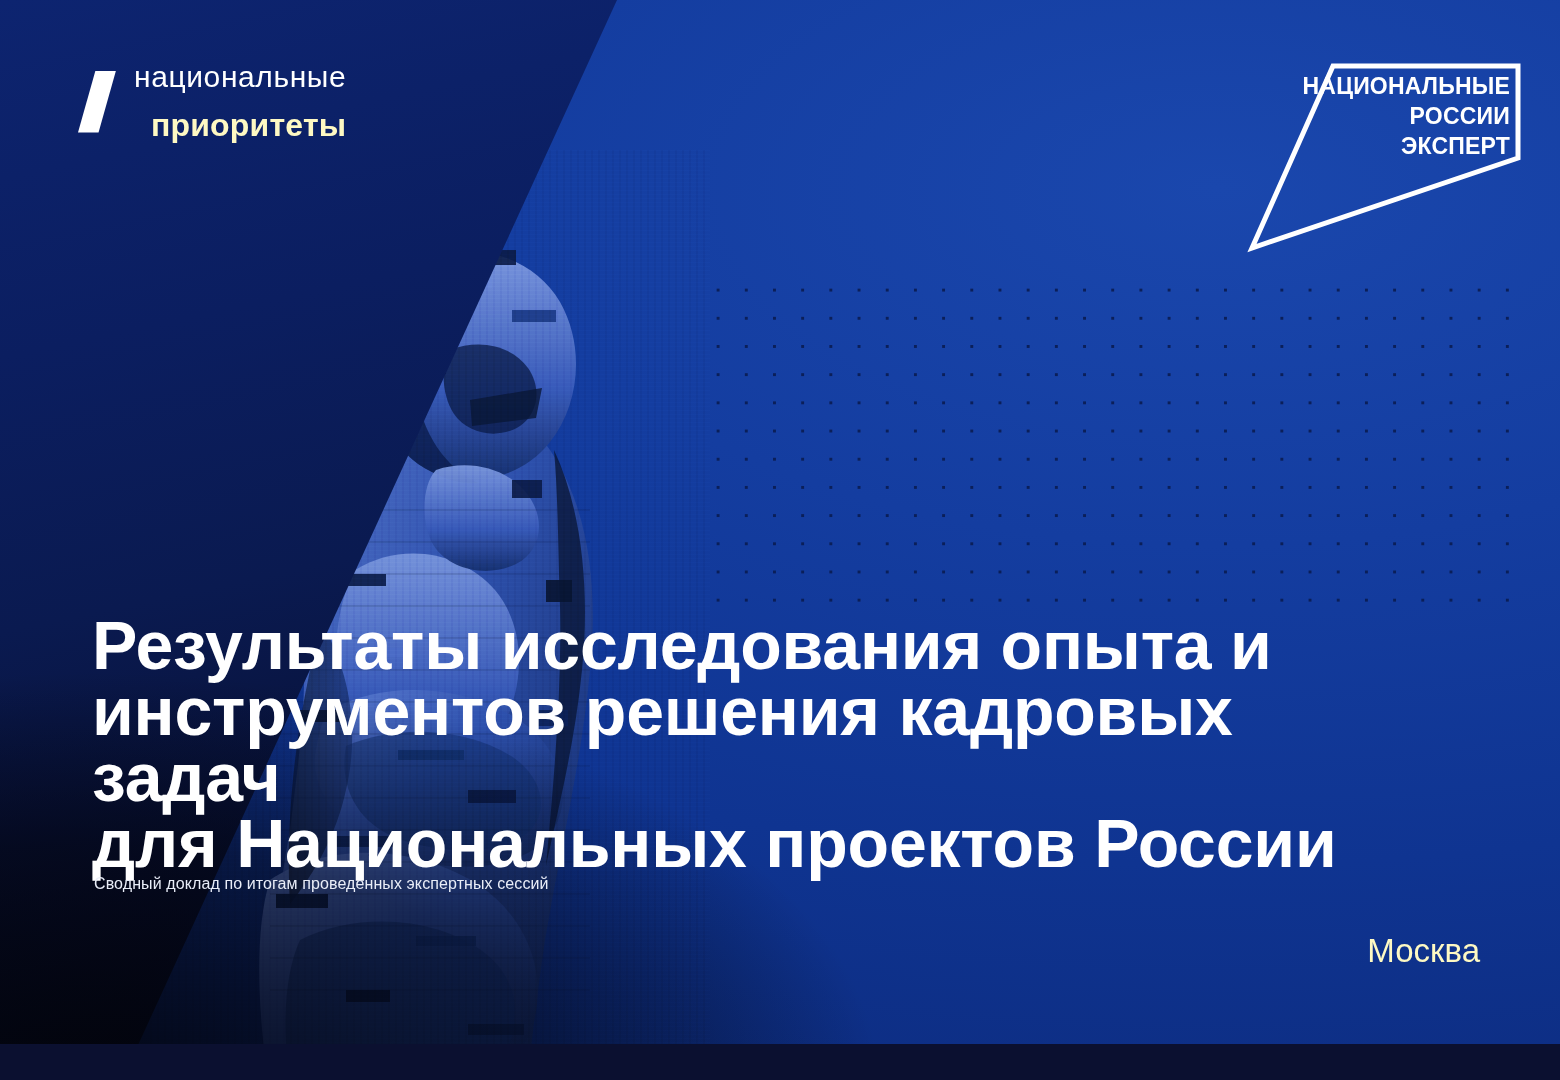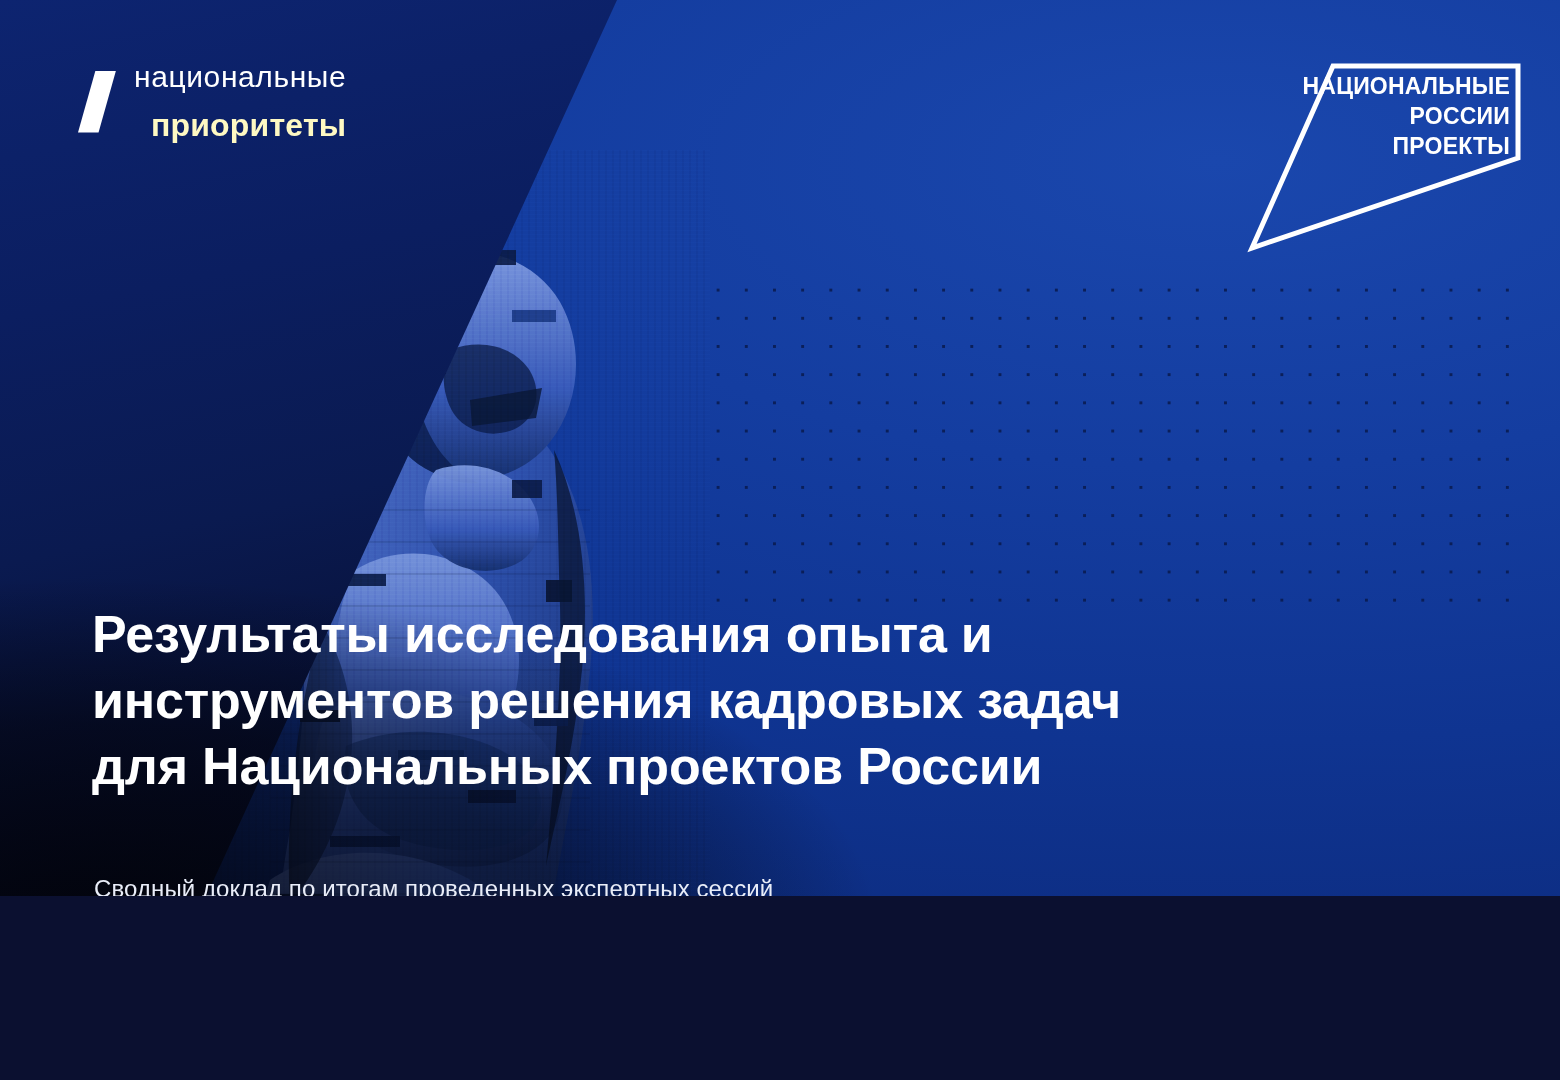--- a/index.html
+++ b/index.html
@@ -4,21 +4,21 @@
 <title>Title Slide</title>
 <style>
   html, body {
     margin: 0;
     padding: 0;
     background: #0b1030;
   }
   #slide {
     position: relative;
     width: 1560px;
-    height: 896px;
+    height: 1044px;
     overflow: hidden;
     font-family: "Liberation Sans", "DejaVu Sans", sans-serif;
     background: #123a96;
     -webkit-font-smoothing: antialiased;
   }
 
   
   .layer { position: absolute; inset: 0; }
 
   
@@ -162,32 +162,32 @@
     letter-spacing: .2px;
   }
 
   
   .title {
     position: absolute;
     left: 92px;
     top: 566px;
     width: 1300px;
     color: #ffffff;
-    font-size: 52px;
+    font-size: 68px;
     font-weight: 700;
     line-height: 66px;
     letter-spacing: -0.2px;
     white-space: pre-line;
   }
   .subtitle {
     position: absolute;
     left: 94px;
     top: 875px;
     color: #e9edf8;
-    font-size: 24px;
+    font-size: 16px;
     font-weight: 300;
     letter-spacing: .1px;
   }
   .place-date {
     position: absolute;
     right: 80px;
     top: 925px;
     text-align: right;
     color: #fef9c3;
     font-size: 33px;
@@ -313,21 +313,21 @@
   </div>
 
 
   <div class="logo-npr">
     <svg viewBox="0 0 290 230" aria-hidden="true">
       <path d="M95 30 L280 30 L280 122 L14 212 Z" fill="none" stroke="#ffffff" stroke-width="5" stroke-linejoin="miter"></path>
     </svg>
     <div class="npr-text">
       <div>НАЦИОНАЛЬНЫЕ</div>
       <div>РОССИИ</div>
-      <div>ПРОЕКТЫ</div>
+      <div>ЭКСПЕРТ</div>
     </div>
   </div>
 
   <h1 class="title">Результаты исследования опыта и
 инструментов решения кадровых задач
 для Национальных проектов России</h1>
 
   <div class="subtitle">Сводный доклад по итогам проведенных экспертных сессий</div>
 
   <div class="place-date">

